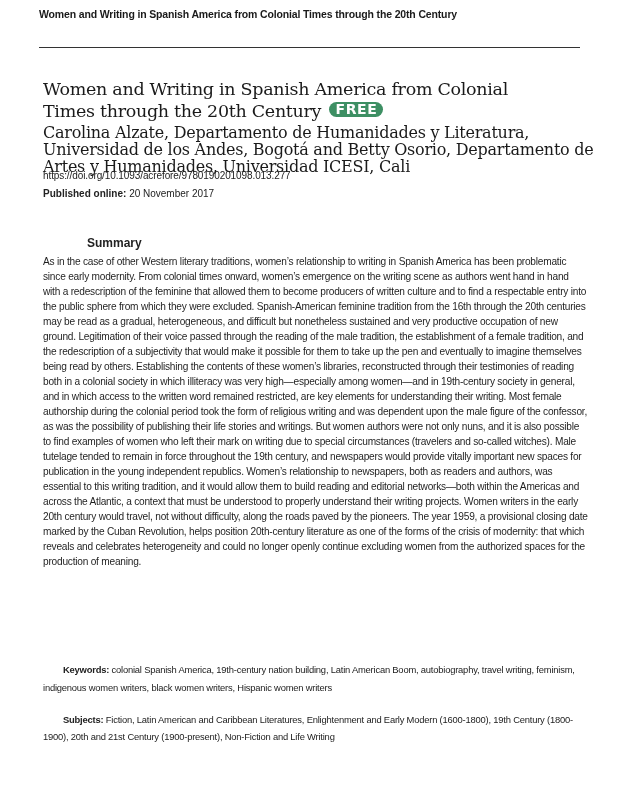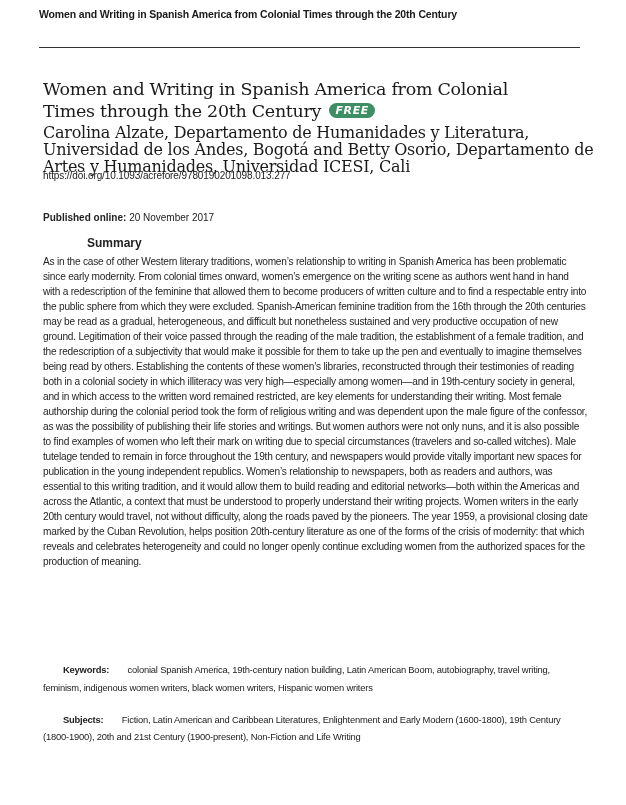--- a/index.html
+++ b/index.html
@@ -12,39 +12,39 @@
   }
   .rule { position: absolute; left: 39px; top: 47px; width: 541px; height: 1px; background: #333; }
   .title {
     position: absolute; left: 43px; top: 78px; width: 520px;
     font-size: 17.5px; line-height: 22px; color: #1a1a1a; font-weight: normal;
     letter-spacing: -0.3px;
   }
   .badge {
     display: inline-block; background: #3d8f63; color: #fff;
     font-family: "DejaVu Sans", sans-serif; font-weight: bold;
-    font-size: 11px; letter-spacing: 0.6px; line-height: 13px;
-    padding: 1px 6px; border-radius: 8px; vertical-align: 3px; margin-left: 3px; font-style: italic;
+    font-size: 14px; letter-spacing: 0.6px; line-height: 13px;
+    padding: 1px 6px; border-radius: 8px; vertical-align: 3px; margin-left: 3px;
   }
   .authors {
     position: absolute; left: 43px; top: 124px; width: 560px;
     font-size: 16px; line-height: 17px; letter-spacing: -0.25px; color: #1a1a1a;
   }
   .doi { position: absolute; left: 43px; top: 170px; font-size: 10px; color: #222; letter-spacing: -0.1px; }
-  .pub { position: absolute; left: 43px; top: 188px; font-size: 10px; color: #222; margin-top: 24px; }
+  .pub { position: absolute; left: 43px; top: 188px; font-size: 10px; color: #222; }
   .pub b { font-weight: bold; }
   .summary-head { position: absolute; left: 43px; top: 236px; font-size: 12px; font-weight: bold; color: #222; margin-left: 44px; }
   .summary {
     position: absolute; left: 43px; top: 254px; width: 545px;
     font-size: 10.15px; line-height: 15px; letter-spacing: -0.22px; color: #1f1f1f;
     margin: 0;
   }
   .kw { position: absolute; left: 43px; top: 661px; width: 545px; font-size: 9.4px; line-height: 18px; letter-spacing: -0.2px; color: #222; }
   .subj { position: absolute; left: 43px; top: 711px; width: 545px; font-size: 9.4px; line-height: 17px; letter-spacing: -0.2px; color: #222; }
-  .label { font-weight: bold; margin-right: 16px; padding-left: 20px; }
+  .label { font-weight: bold; margin-right: 0; padding-left: 20px; }
 </style>
 </head>
 <body>
 
 <div class="running-head sans">Women and Writing in Spanish America from Colonial Times through the 20th Century</div>
 <div class="rule"></div>
 
 <h1 class="title serif" style="margin:0;">
   <span>Women and Writing in Spanish America from Colonial Times through the 20th Century</span>
   <span class="badge" style="background: rgb(61, 143, 99);">FREE</span>

